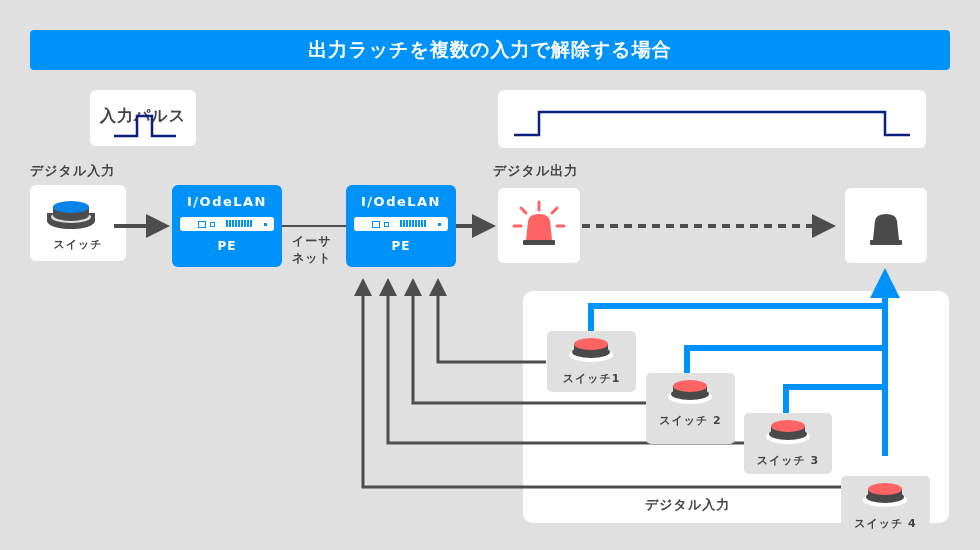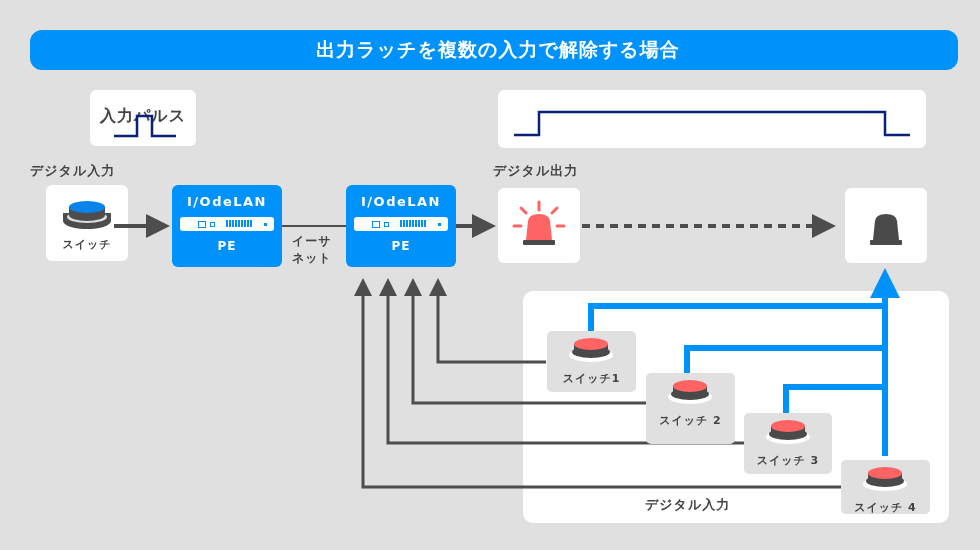--- a/index.html
+++ b/index.html
@@ -1,20 +1,20 @@
 <!DOCTYPE html>
 <html><head>
 <meta charset="utf-8">
 <style>
   html, body { margin:0; padding:0; }
   body { width:980px; height:550px; background:#e0e0e0; position:relative; overflow:hidden;
          font-family:"DejaVu Sans","Liberation Sans",sans-serif; color:#444; }
   .abs { position:absolute; }
-  .title-bar { left:30px; top:30px; width:920px; height:40px; background:#0092fb; border-radius:12px;
-               color:#fff; font-size:19px; font-weight:bold; display:flex; align-items:center; justify-content:center; letter-spacing:1px;padding-left:8px; }
+  .title-bar { left:30px; top:30px; width:920px; height:40px; background:#0092fb; border-radius:4px;
+               color:#fff; font-size:19px; font-weight:bold; display:flex; align-items:center; justify-content:center; letter-spacing:1px; }
   .card { background:#fff; border-radius:6px; }
   .label { font-size:13px; font-weight:bold; color:#444; letter-spacing:1px; }
   .pe { background:#0092fb; border-radius:6px; color:#fff; text-align:center; }
   .pe .name { font-size:13px; font-weight:bold; letter-spacing:1.5px; margin-top:9px; }
   .pe .dev { margin:8px auto 0; width:94px; height:14px; background:#fff; border-radius:3px; position:relative; }
   .pe .pe-label { font-size:12px; font-weight:bold; margin-top:8px; letter-spacing:1px; }
   .sw-box { background:#e0e0e0; border-radius:5px; }
   .sw-label { font-size:11px; font-weight:bold; color:#444; text-align:center; letter-spacing:1px; }
   svg.overlay { position:absolute; left:0; top:0; }
 </style>
@@ -32,21 +32,21 @@
 
 <div class="abs card" style="left:498px;top:90px;width:428px;height:58px;">
   <svg width="428" height="58">
     <polyline points="16,45 41,45 41,22 387,22 387,45 412,45" fill="none" stroke="#0c1f7a" stroke-width="2.5"></polyline>
   </svg>
 </div>
 
 <div class="abs label" style="left:30px;top:162px;">デジタル入力</div>
 <div class="abs label" style="left:493px;top:162px;">デジタル出力</div>
 
-<div class="abs card" style="left:46px;top:185px;width:82px;height:76px;">
+<div class="abs card" style="left:30px;top:185px;width:96px;height:76px;">
   <svg width="82" height="50" style="position:absolute;left:0;top:0;">
     <ellipse cx="41" cy="36" rx="24" ry="8" fill="#4d4d4d"></ellipse>
     <rect x="17" y="28" width="48" height="8" fill="#4d4d4d"></rect>
     <ellipse cx="41" cy="32" rx="20" ry="6" fill="#dcdcdc"></ellipse>
     <ellipse cx="41" cy="30" rx="18" ry="6" fill="#4d4d4d"></ellipse>
     <rect x="23" y="22" width="36" height="8" fill="#4d4d4d"></rect>
     <ellipse cx="41" cy="22" rx="18" ry="6" fill="#0a84e8"></ellipse>
   </svg>
   <div class="sw-label" style="position:absolute;left:0;right:0;top:52px;">スイッチ</div>
 </div>
@@ -152,21 +152,21 @@
 </div>
 <div class="abs sw-box" style="left:744px;top:413px;width:88px;height:61px;">
   <svg width="89" height="40">
     <ellipse cx="44" cy="24" rx="22" ry="7" fill="#fff"></ellipse>
     <ellipse cx="44" cy="21" rx="19" ry="6" fill="#4a4a4a"></ellipse>
     <rect x="27" y="13" width="34" height="8" fill="#4a4a4a"></rect>
     <ellipse cx="44" cy="13" rx="17" ry="6" fill="#ff6464"></ellipse>
   </svg>
   <div class="sw-label" style="position:absolute;left:0;right:0;top:40px;">スイッチ 3</div>
 </div>
-<div class="abs sw-box" style="left:841px;top:460px;width:89px;height:54px;">
+<div class="abs sw-box" style="left:841px;top:476px;width:89px;height:54px;">
   <svg width="89" height="40">
     <ellipse cx="44" cy="24" rx="22" ry="7" fill="#fff"></ellipse>
     <ellipse cx="44" cy="21" rx="19" ry="6" fill="#4a4a4a"></ellipse>
     <rect x="27" y="13" width="34" height="8" fill="#4a4a4a"></rect>
     <ellipse cx="44" cy="13" rx="17" ry="6" fill="#ff6464"></ellipse>
   </svg>
   <div class="sw-label" style="position:absolute;left:0;right:0;top:40px;">スイッチ 4</div>
 </div>
 
 <div class="abs label" style="left:645px;top:496px;">デジタル入力</div>

